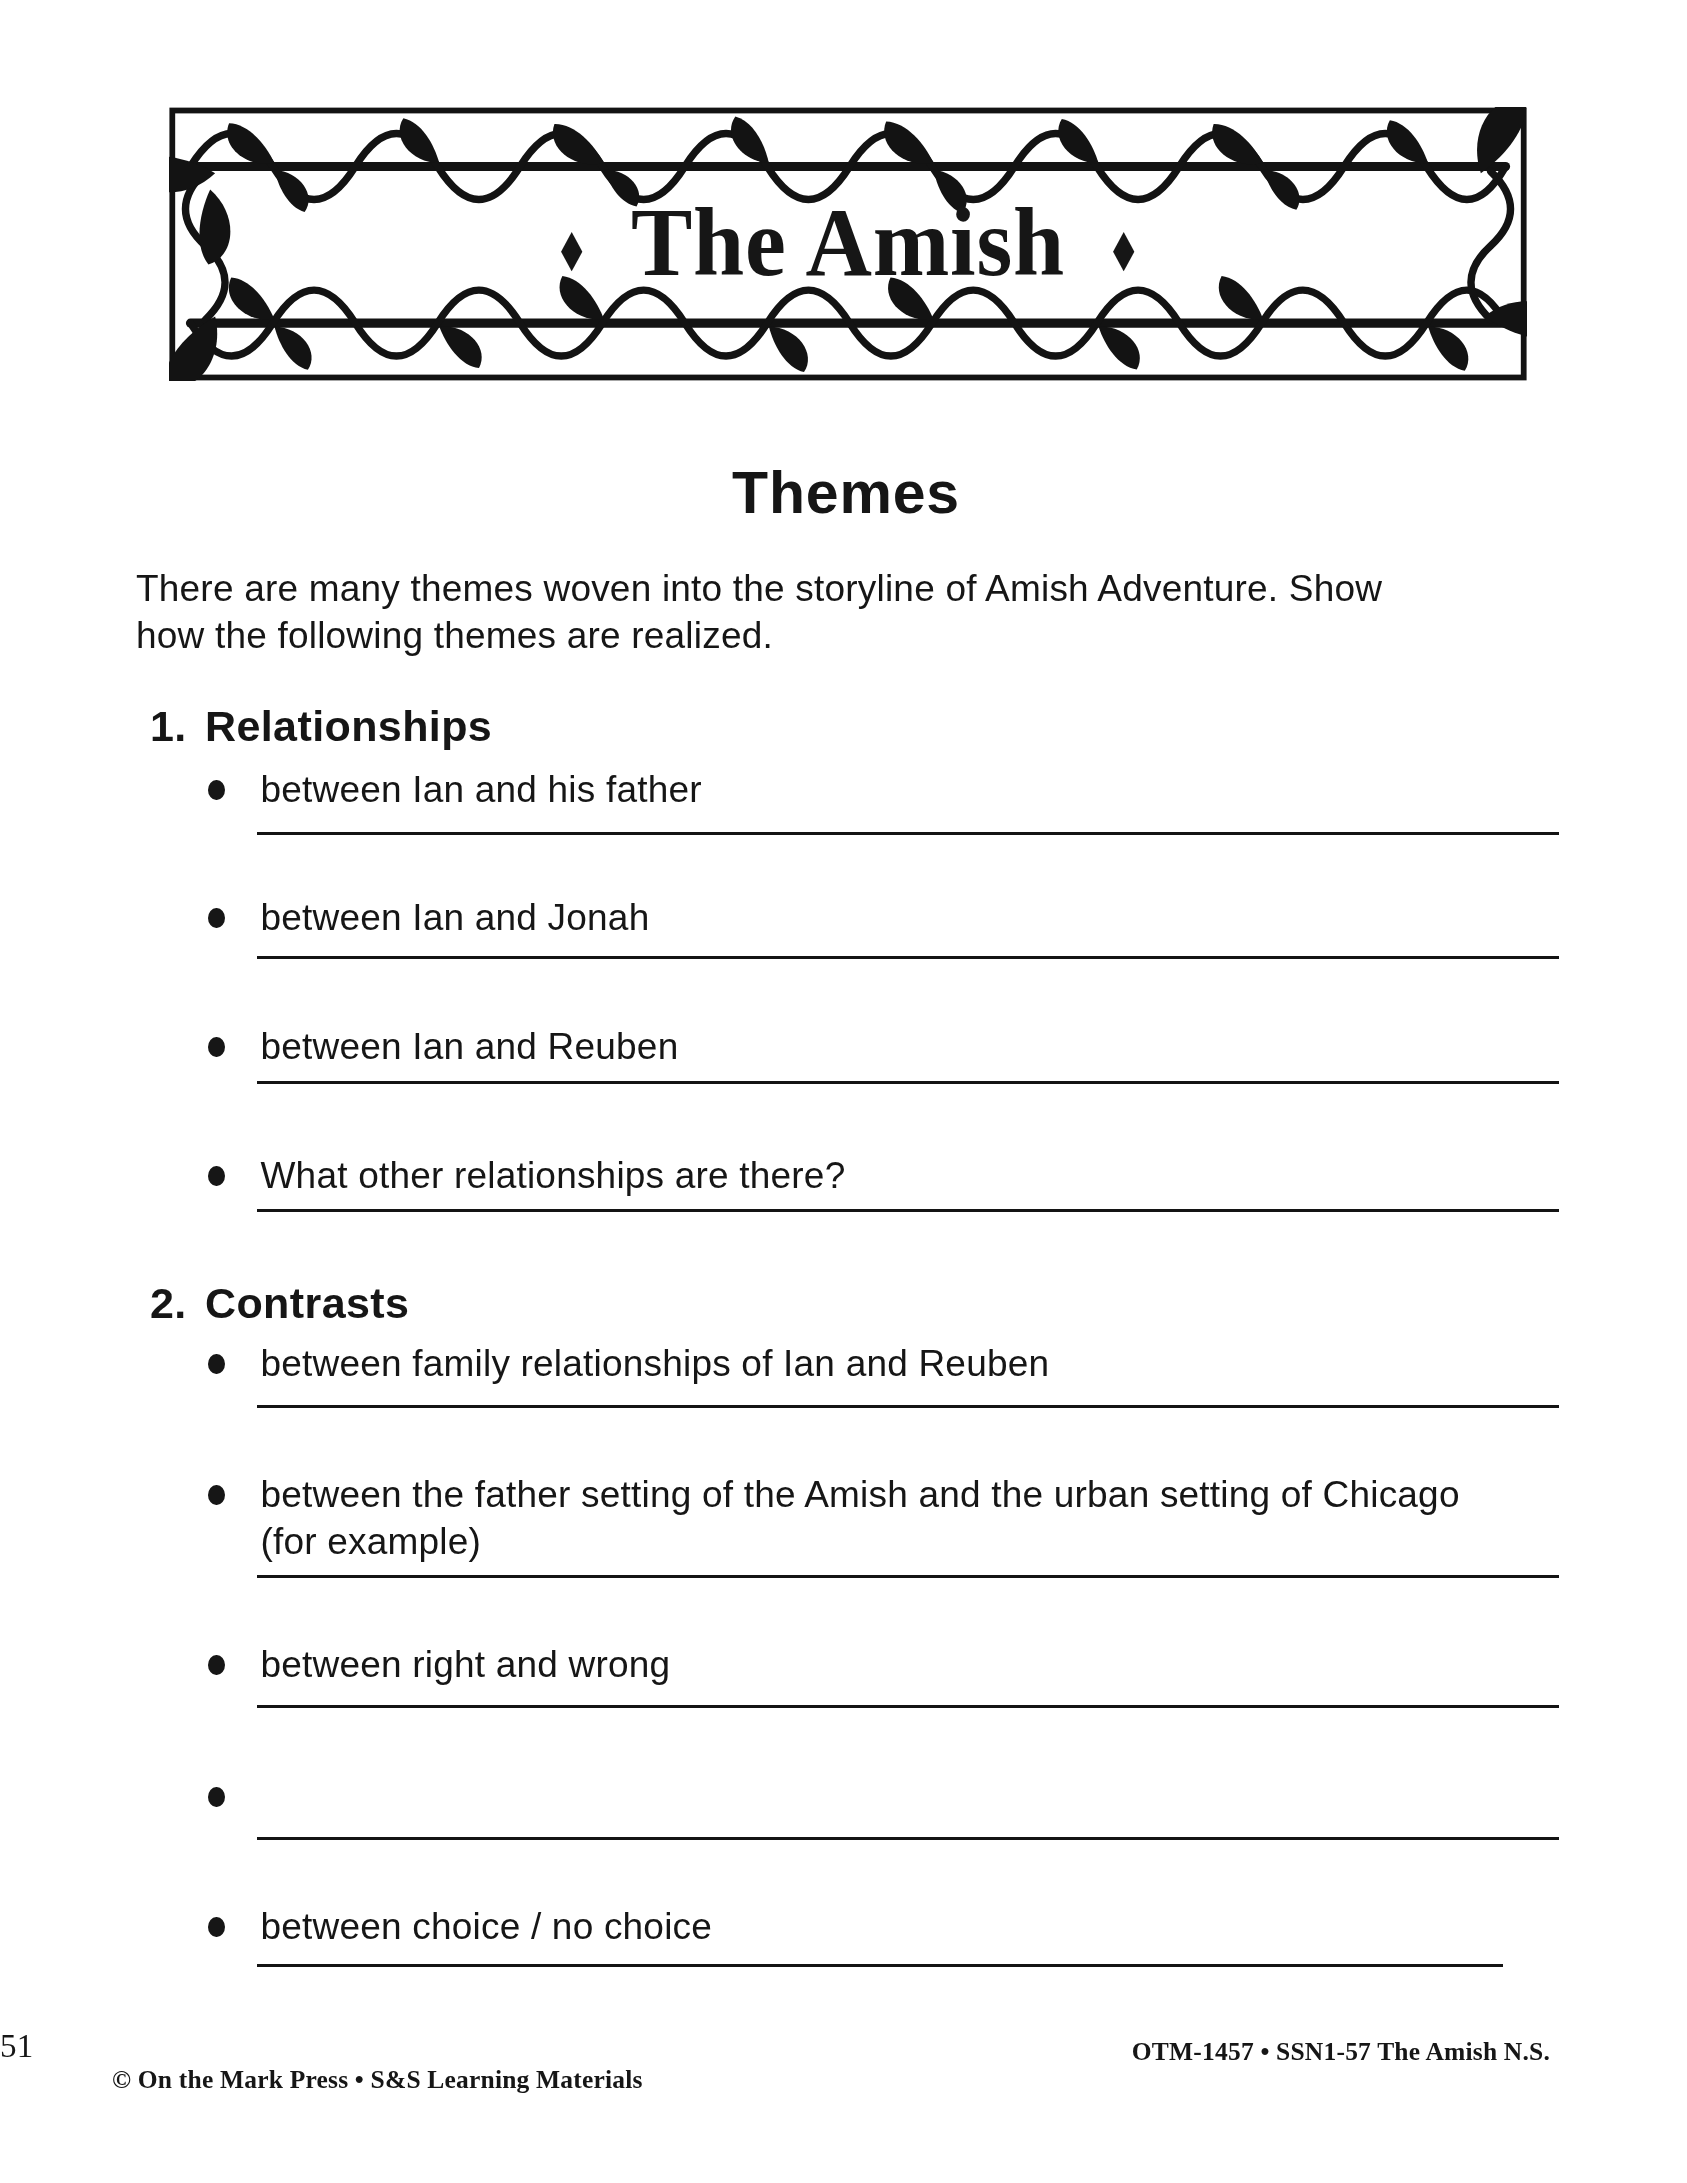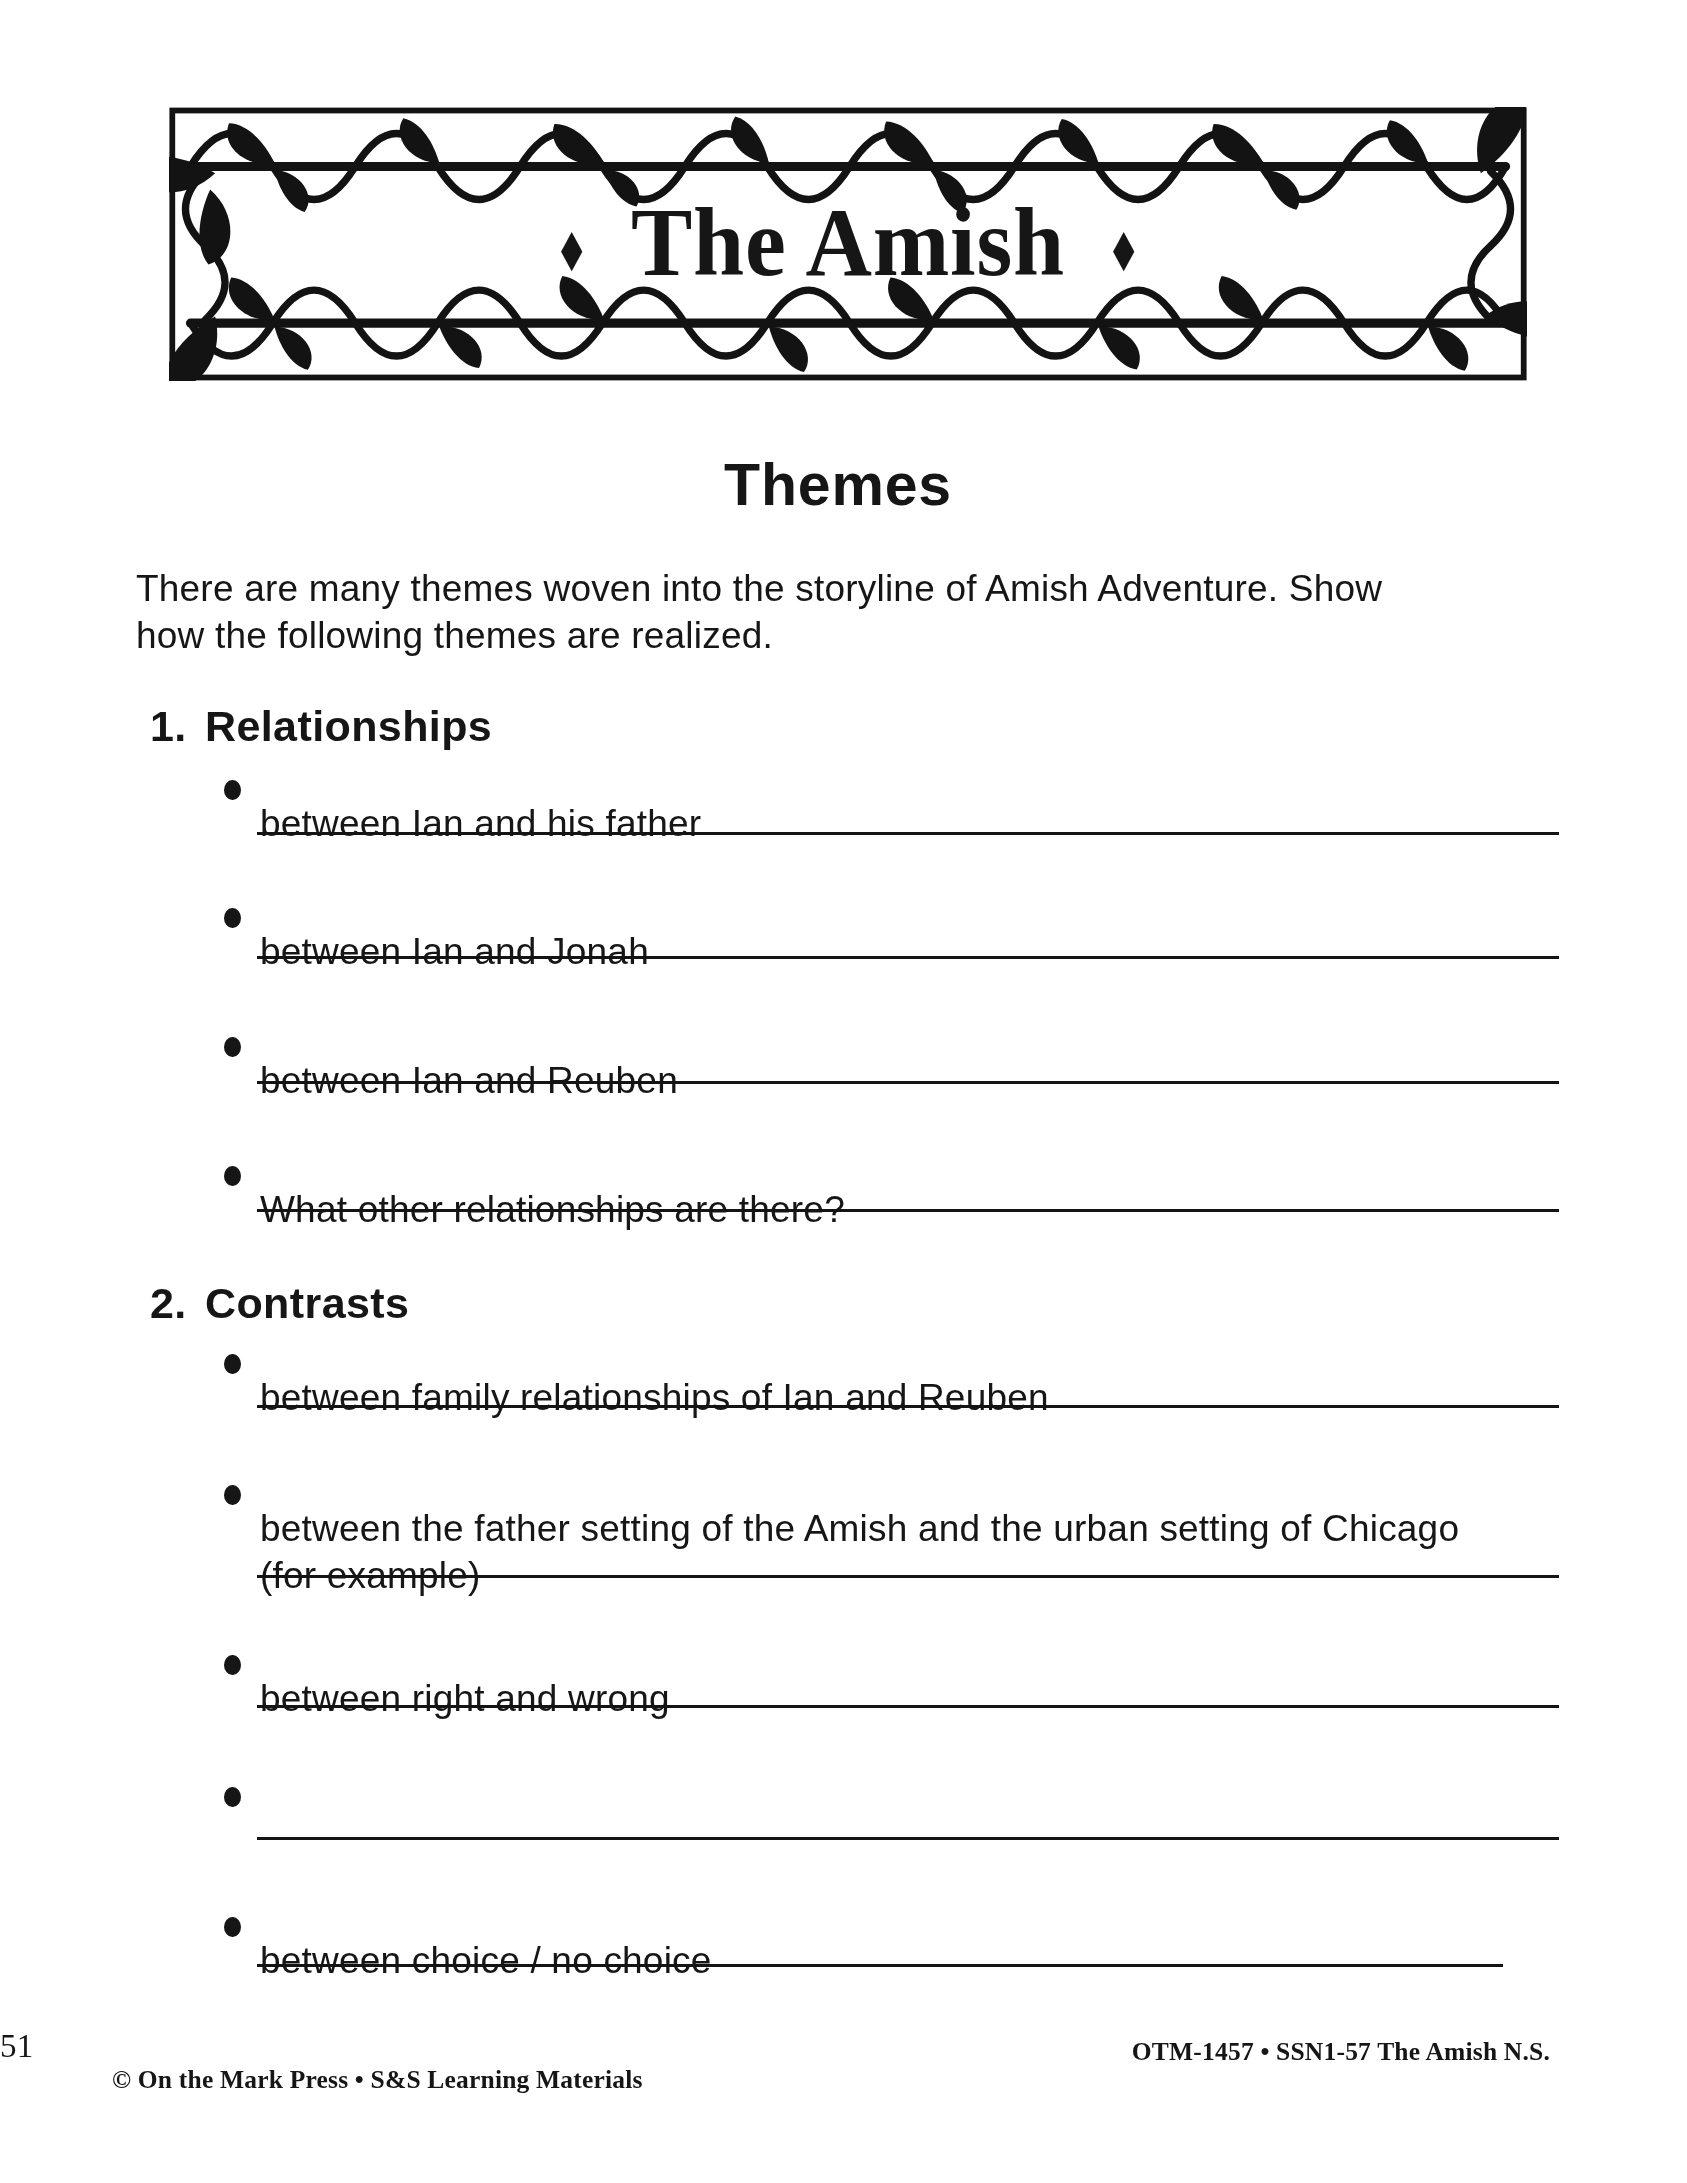--- a/index.html
+++ b/index.html
@@ -41,21 +41,21 @@
   }
   .intro span{display:block;}
   .section-heading{
     position:absolute;display:flex;align-items:baseline;
     font-size:43px;font-weight:700;letter-spacing:0.4px;
   }
   .section-heading .sec-num{width:55px;}
   #sec1{left:150px;top:702px;}
   #sec2{left:150px;top:1279px;}
   
-  .item{position:absolute;left:224px;display:flex;flex-direction:column;}
+  .item{position:absolute;left:208px;display:flex;}
   .dot{
     flex:0 0 auto;width:16.5px;height:20px;border-radius:50%;
     background:#161616;margin-top:14px;
   }
   .item .btxt{
     margin-left:36px;max-width:1285px;
     font-size:37px;line-height:47px;letter-spacing:0.2px;
   }
   .item .btxt span{display:block;}
   
@@ -126,21 +126,21 @@
       <use href="#leaf" transform="translate(1592,80) rotate(-35) scale(1.5)"></use>
       <use href="#leaf" transform="translate(1596,254) rotate(35) scale(1.5)"></use>
     </svg>
     <div class="banner-title">
       <span class="ornament">◆</span>
       <span class="title-text">The Amish</span>
       <span class="ornament">◆</span>
     </div>
   </div>
 
-  <h1 class="page-heading" style="margin:4px">Themes</h1>
+  <h1 class="page-heading" style="margin:12px">Themes</h1>
 
   <div class="intro">
     <span>There are many themes woven into the storyline of Amish Adventure.  Show</span>
     <span>how the following themes are realized.</span>
   </div>
 
   <div class="section-heading" id="sec1">
     <span class="sec-num">1.</span>
     <span>Relationships</span>
   </div>

